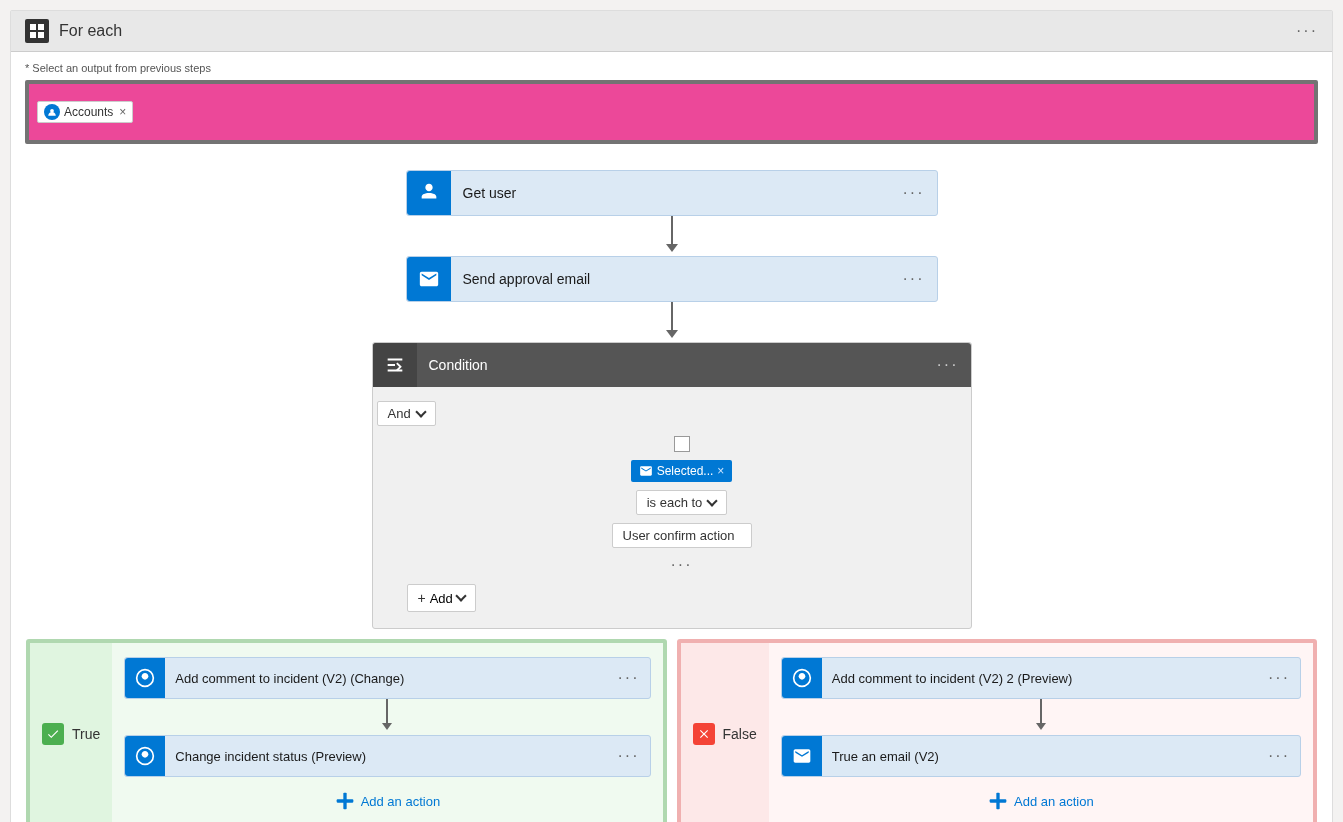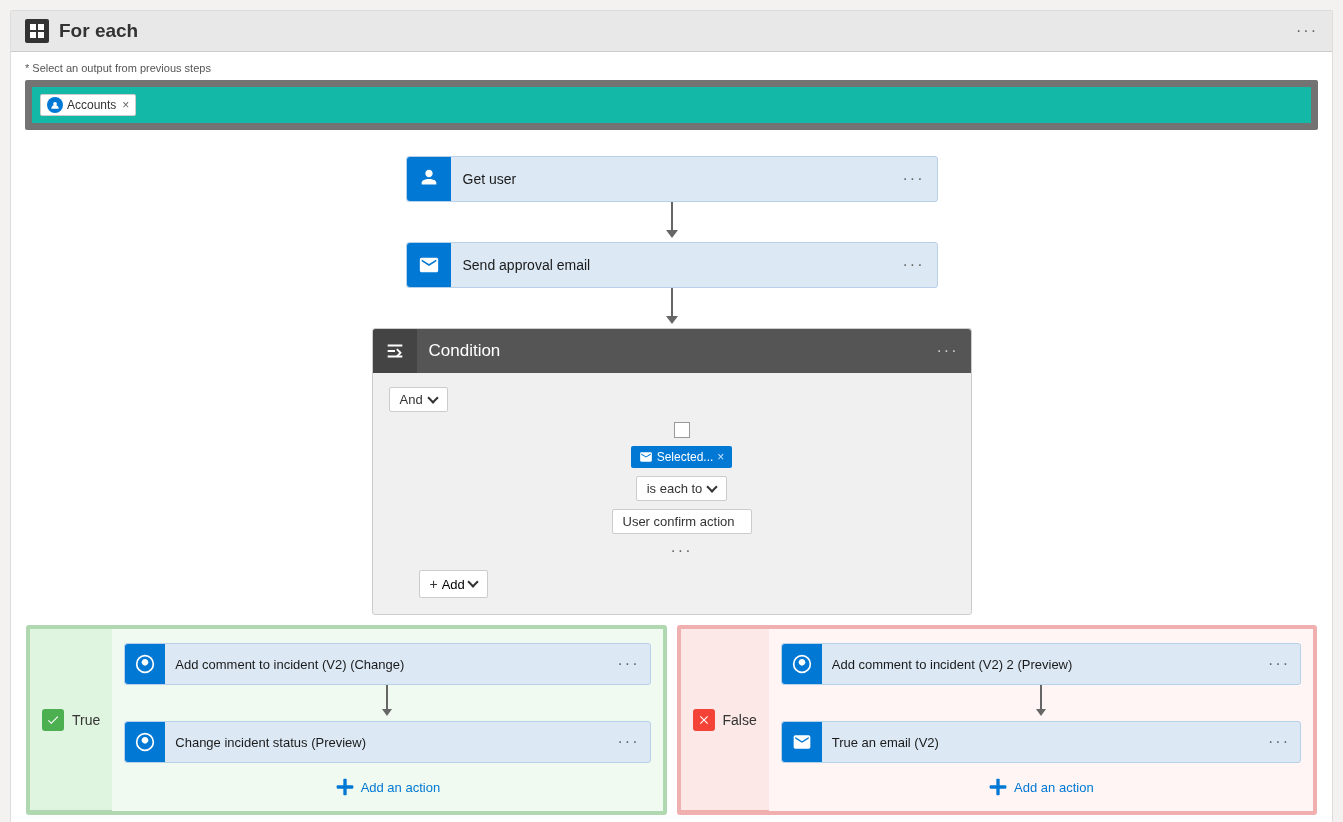--- a/index.html
+++ b/index.html
@@ -38,50 +38,50 @@
       width: 24px;
       height: 24px;
       background: #333;
       border-radius: 2px;
       display: flex;
       align-items: center;
       justify-content: center;
     }
     .header-icon svg { fill: #fff; }
     .header-title {
-      font-size: 19px;
-      font-weight: 700;
+      font-size: 16px;
+      font-weight: 400;
       color: #333;
     }
     .header-more {
       color: #666;
       font-size: 18px;
       cursor: pointer;
       letter-spacing: 2px;
     }
 
     
     .foreach-area {
       padding: 10px 14px 16px;
       background: #fff;
     }
     .foreach-label {
       font-size: 11px;
       color: #555;
       margin-bottom: 6px;
     }
     .foreach-input {
-      border: 7px solid #737373;
-      border-radius: 2px;
-      padding: 7px 8px;
+      border: 4px solid #737373;
+      border-radius: 2px;
+      padding: 17px 8px;
       display: flex;
       align-items: center;
       gap: 6px;
       min-height: 32px;
-      background: #14b8a6;
+      background: #ec4899;
       width: 100%;
     }
     .tag {
       display: flex;
       align-items: center;
       gap: 4px;
       background: #fff;
       border: 1px solid #ccc;
       border-radius: 2px;
       padding: 2px 6px;
@@ -194,31 +194,31 @@
       border-radius: 3px 0 0 0;
       display: flex;
       align-items: center;
       justify-content: center;
       flex-shrink: 0;
     }
     .condition-icon-box svg { fill: #fff; width: 22px; height: 22px; }
     .condition-title {
       flex: 1;
       padding: 10px 12px;
-      font-size: 17px;
+      font-size: 14px;
       color: #fff;
     }
     .condition-more {
       padding: 10px 12px;
       color: #ccc;
       cursor: pointer;
       font-size: 16px;
     }
     .condition-body {
-      padding: 14px 16px 16px;
+      padding: 14px 4px 16px;
     }
     .and-dropdown {
       display: inline-flex;
       align-items: center;
       gap: 6px;
       border: 1px solid #ccc;
       border-radius: 2px;
       padding: 4px 10px;
       background: #fff;
       cursor: pointer;

